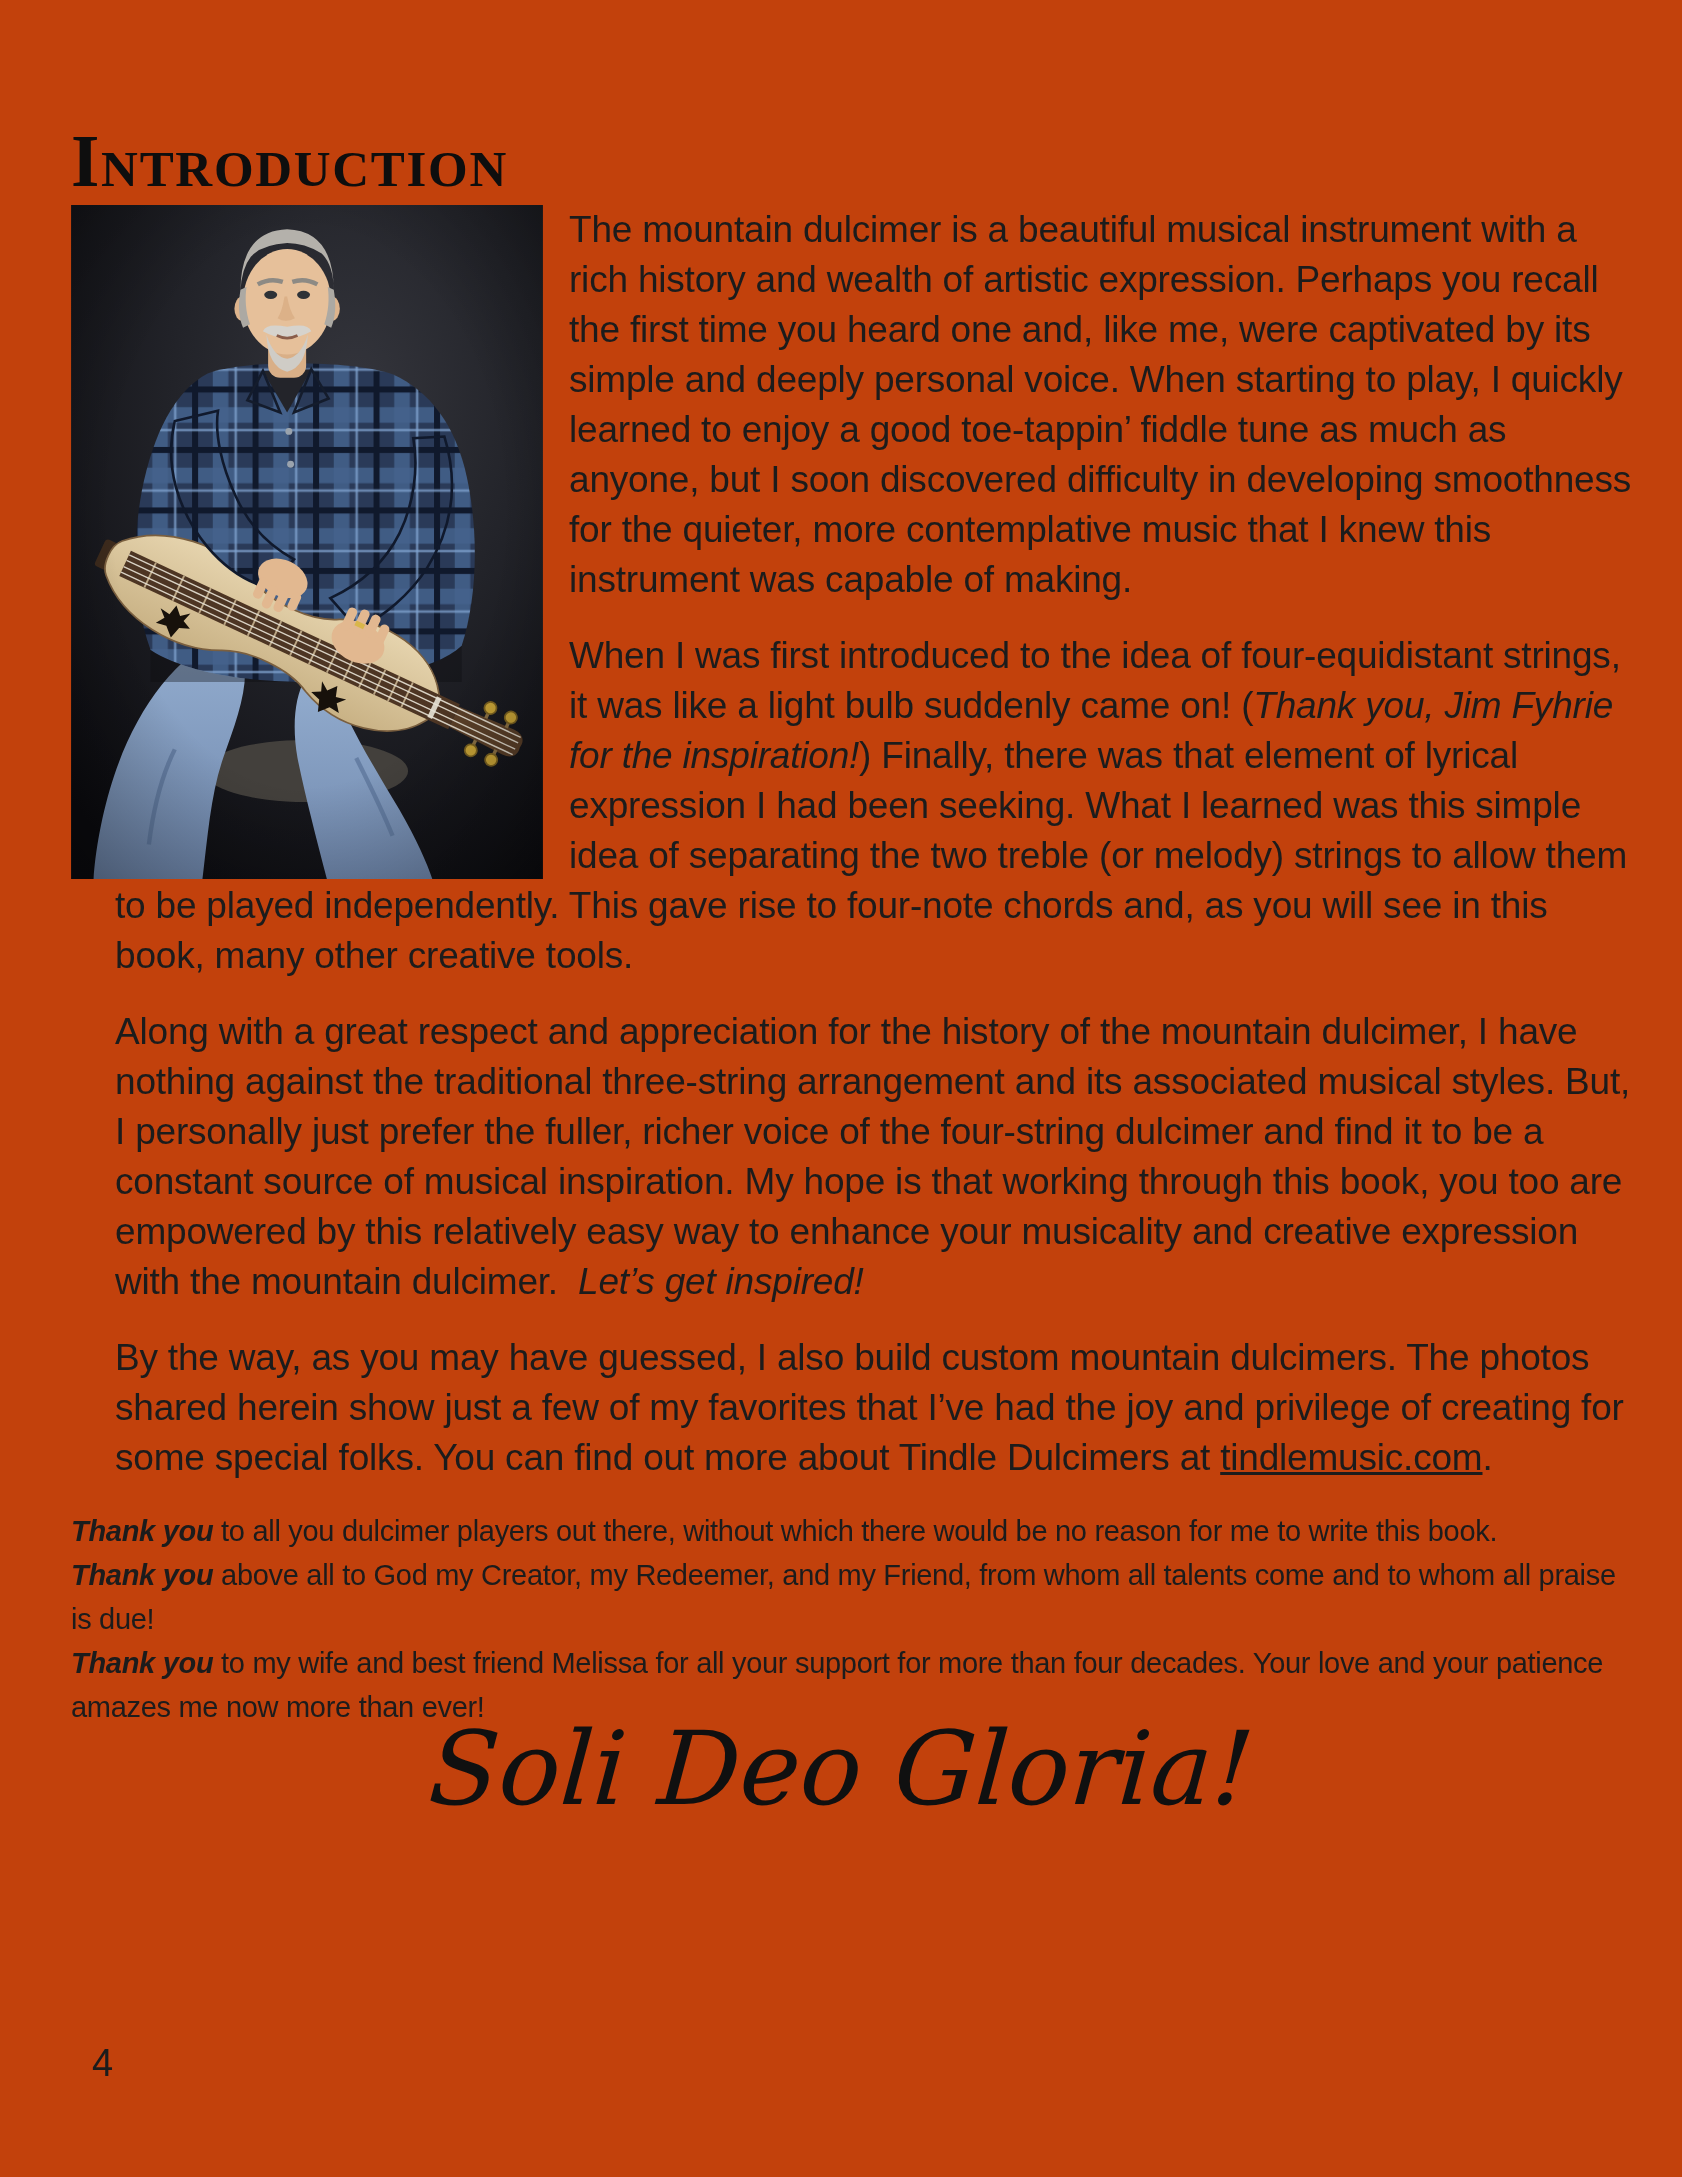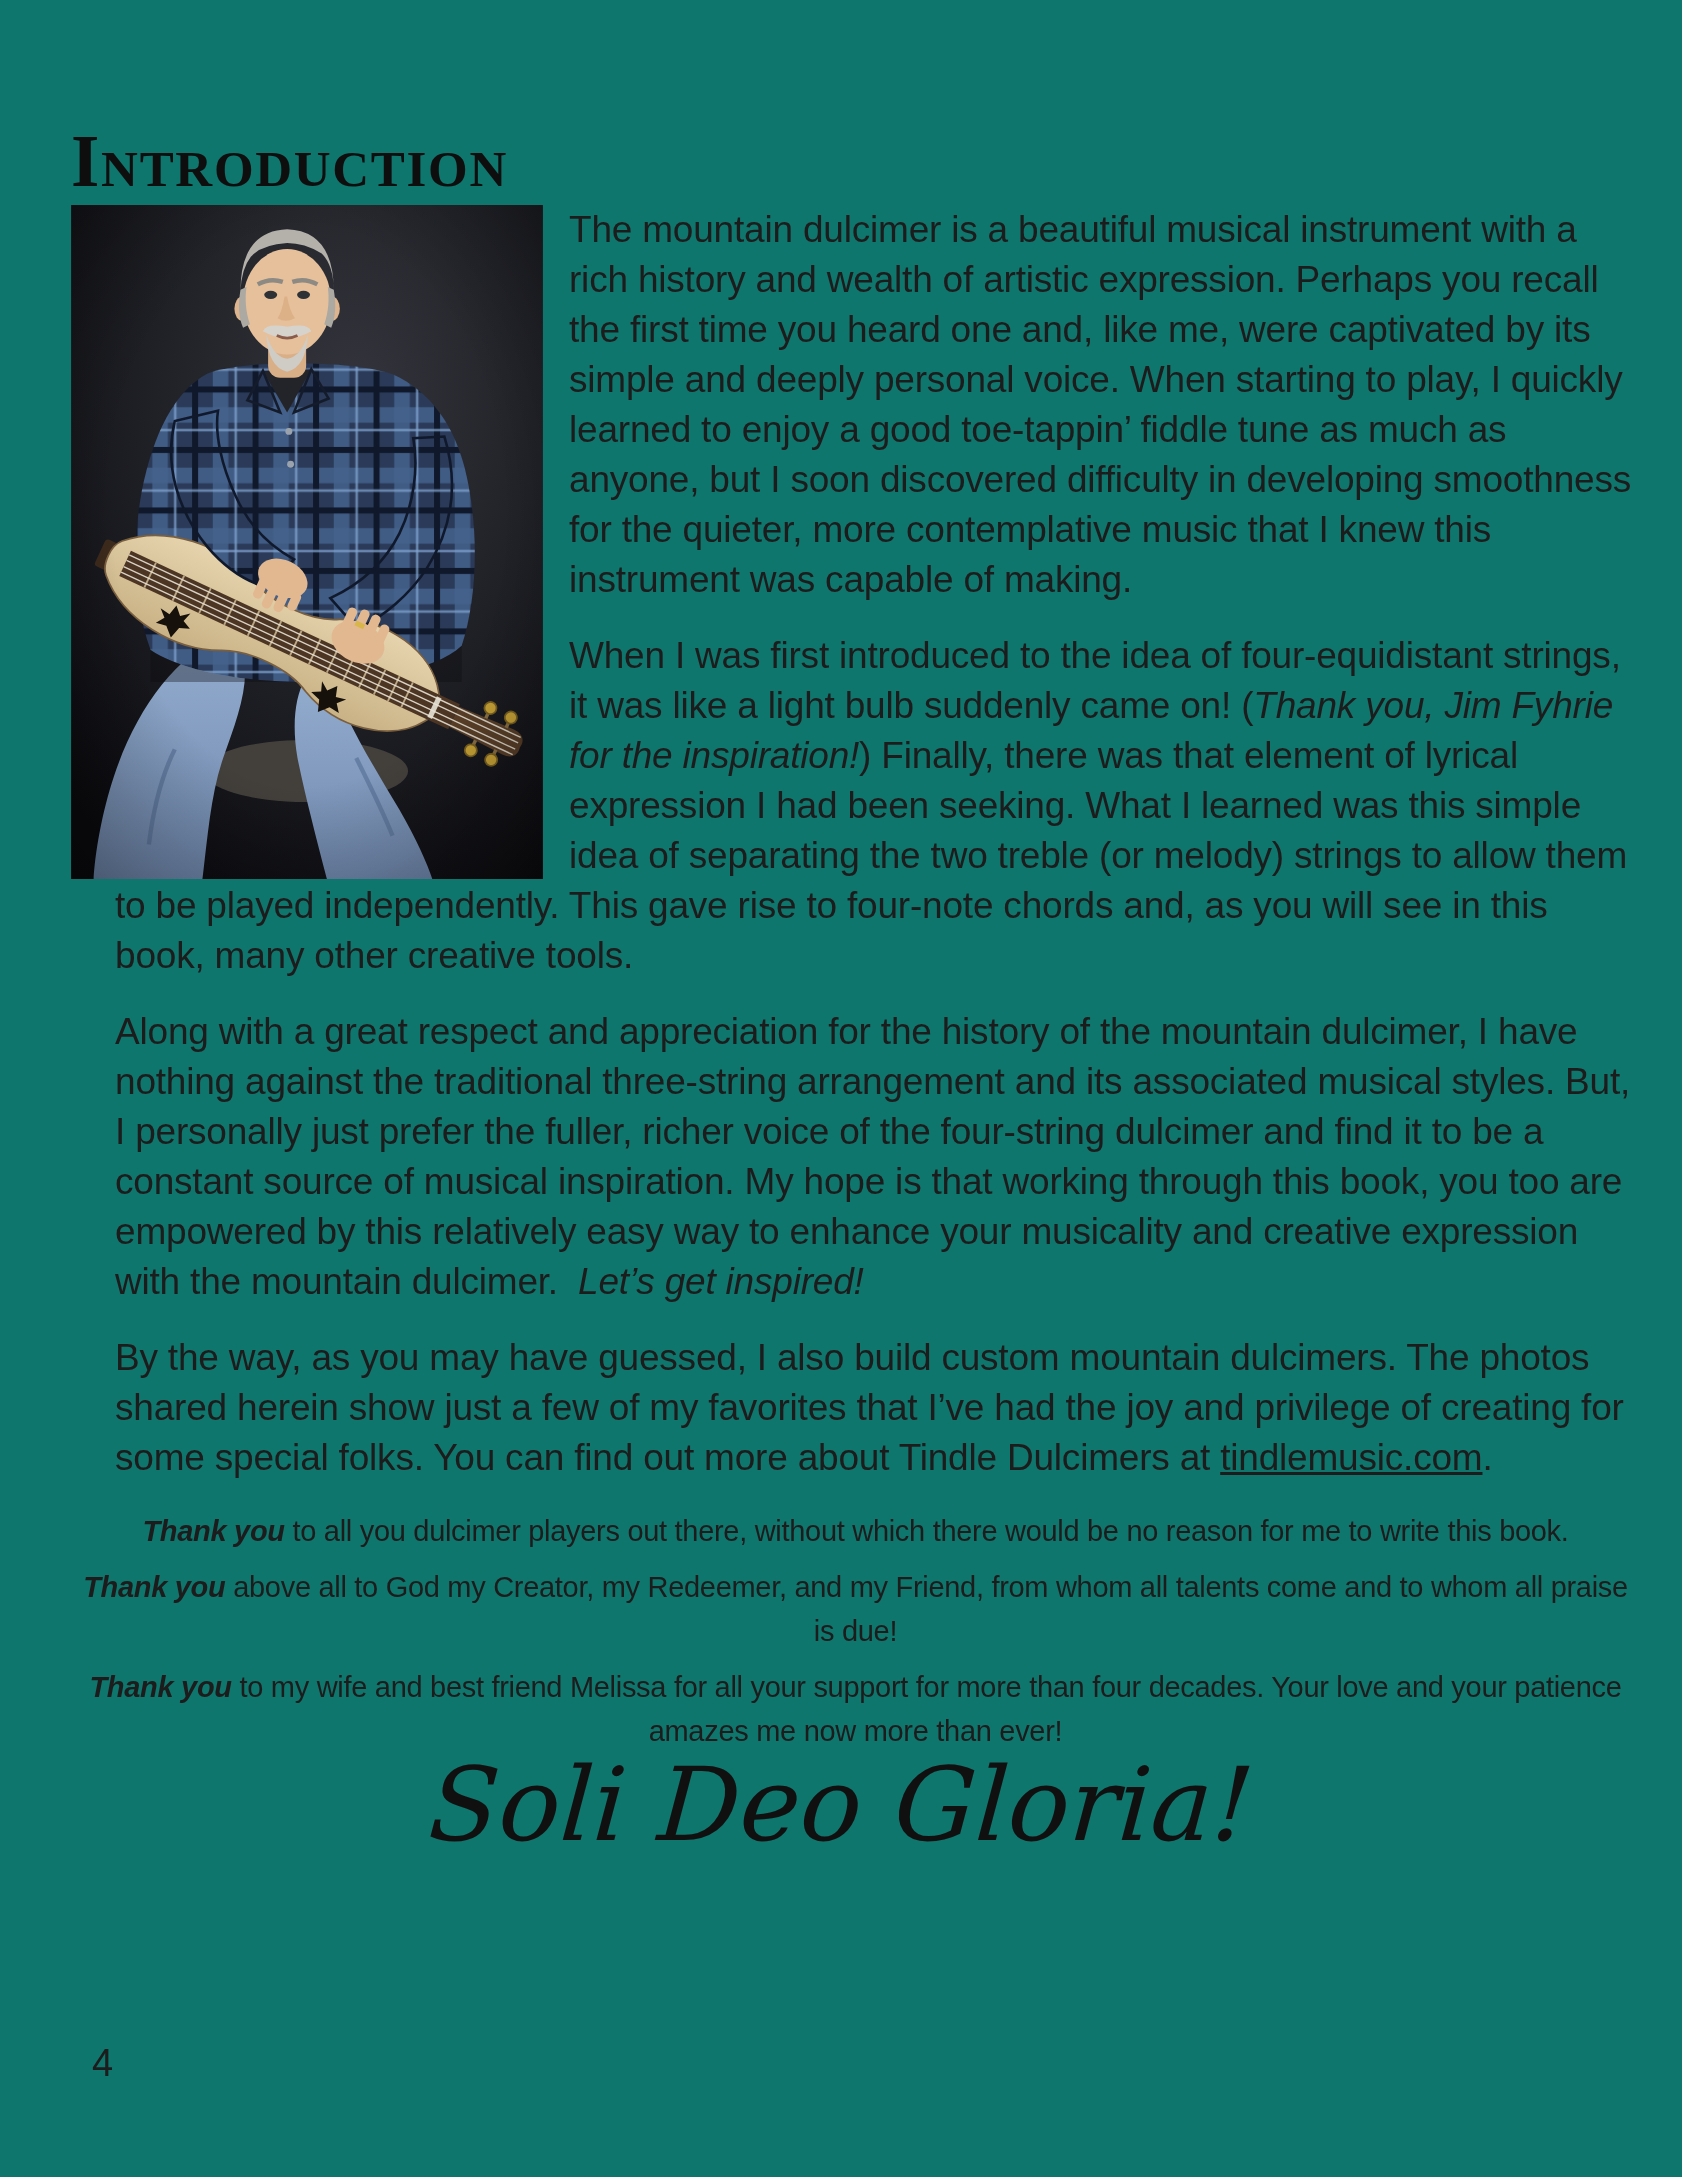--- a/index.html
+++ b/index.html
@@ -1,20 +1,20 @@
 <!DOCTYPE html>
 <html style="font-size:14px"><head>
 <meta charset="utf-8">
 <style>
   html, body { margin: 0; padding: 0; background: #ffffff; }
   .page {
     position: relative;
     width: 1683px;
     height: 2177px;
-    background: #0f766e;
+    background: #c2410c;
     overflow: hidden;
     padding-top: 125px;
     box-sizing: border-box;
     color: #1c1c1c;
     font-family: "Liberation Sans", sans-serif;
   }
   h1.section-heading, h2.section-heading {
     font-family: "Liberation Serif", serif;
     font-variant: small-caps;
     font-weight: 600;
@@ -42,21 +42,21 @@
     display: block;
   }
   .photo svg { display: block; }
   .acks {
     margin-left: 71px;
     width: 1569px;
     font-size: 29px;
     line-height: 44px;
     letter-spacing: -0.3px;
   }
-  .acks p { margin: 12px; text-align: center; }
+  .acks p { margin: 0; }
   .it { font-style: italic; }
   .un { text-decoration: underline; }
   .bdit { font-weight: bold; font-style: italic; }
   .script-line {
     margin-top: -17.3px;
     width: 1683px;
     text-align: center;
     font-family: "DejaVu Serif", serif;
     font-style: italic;
     font-size: 102px;

